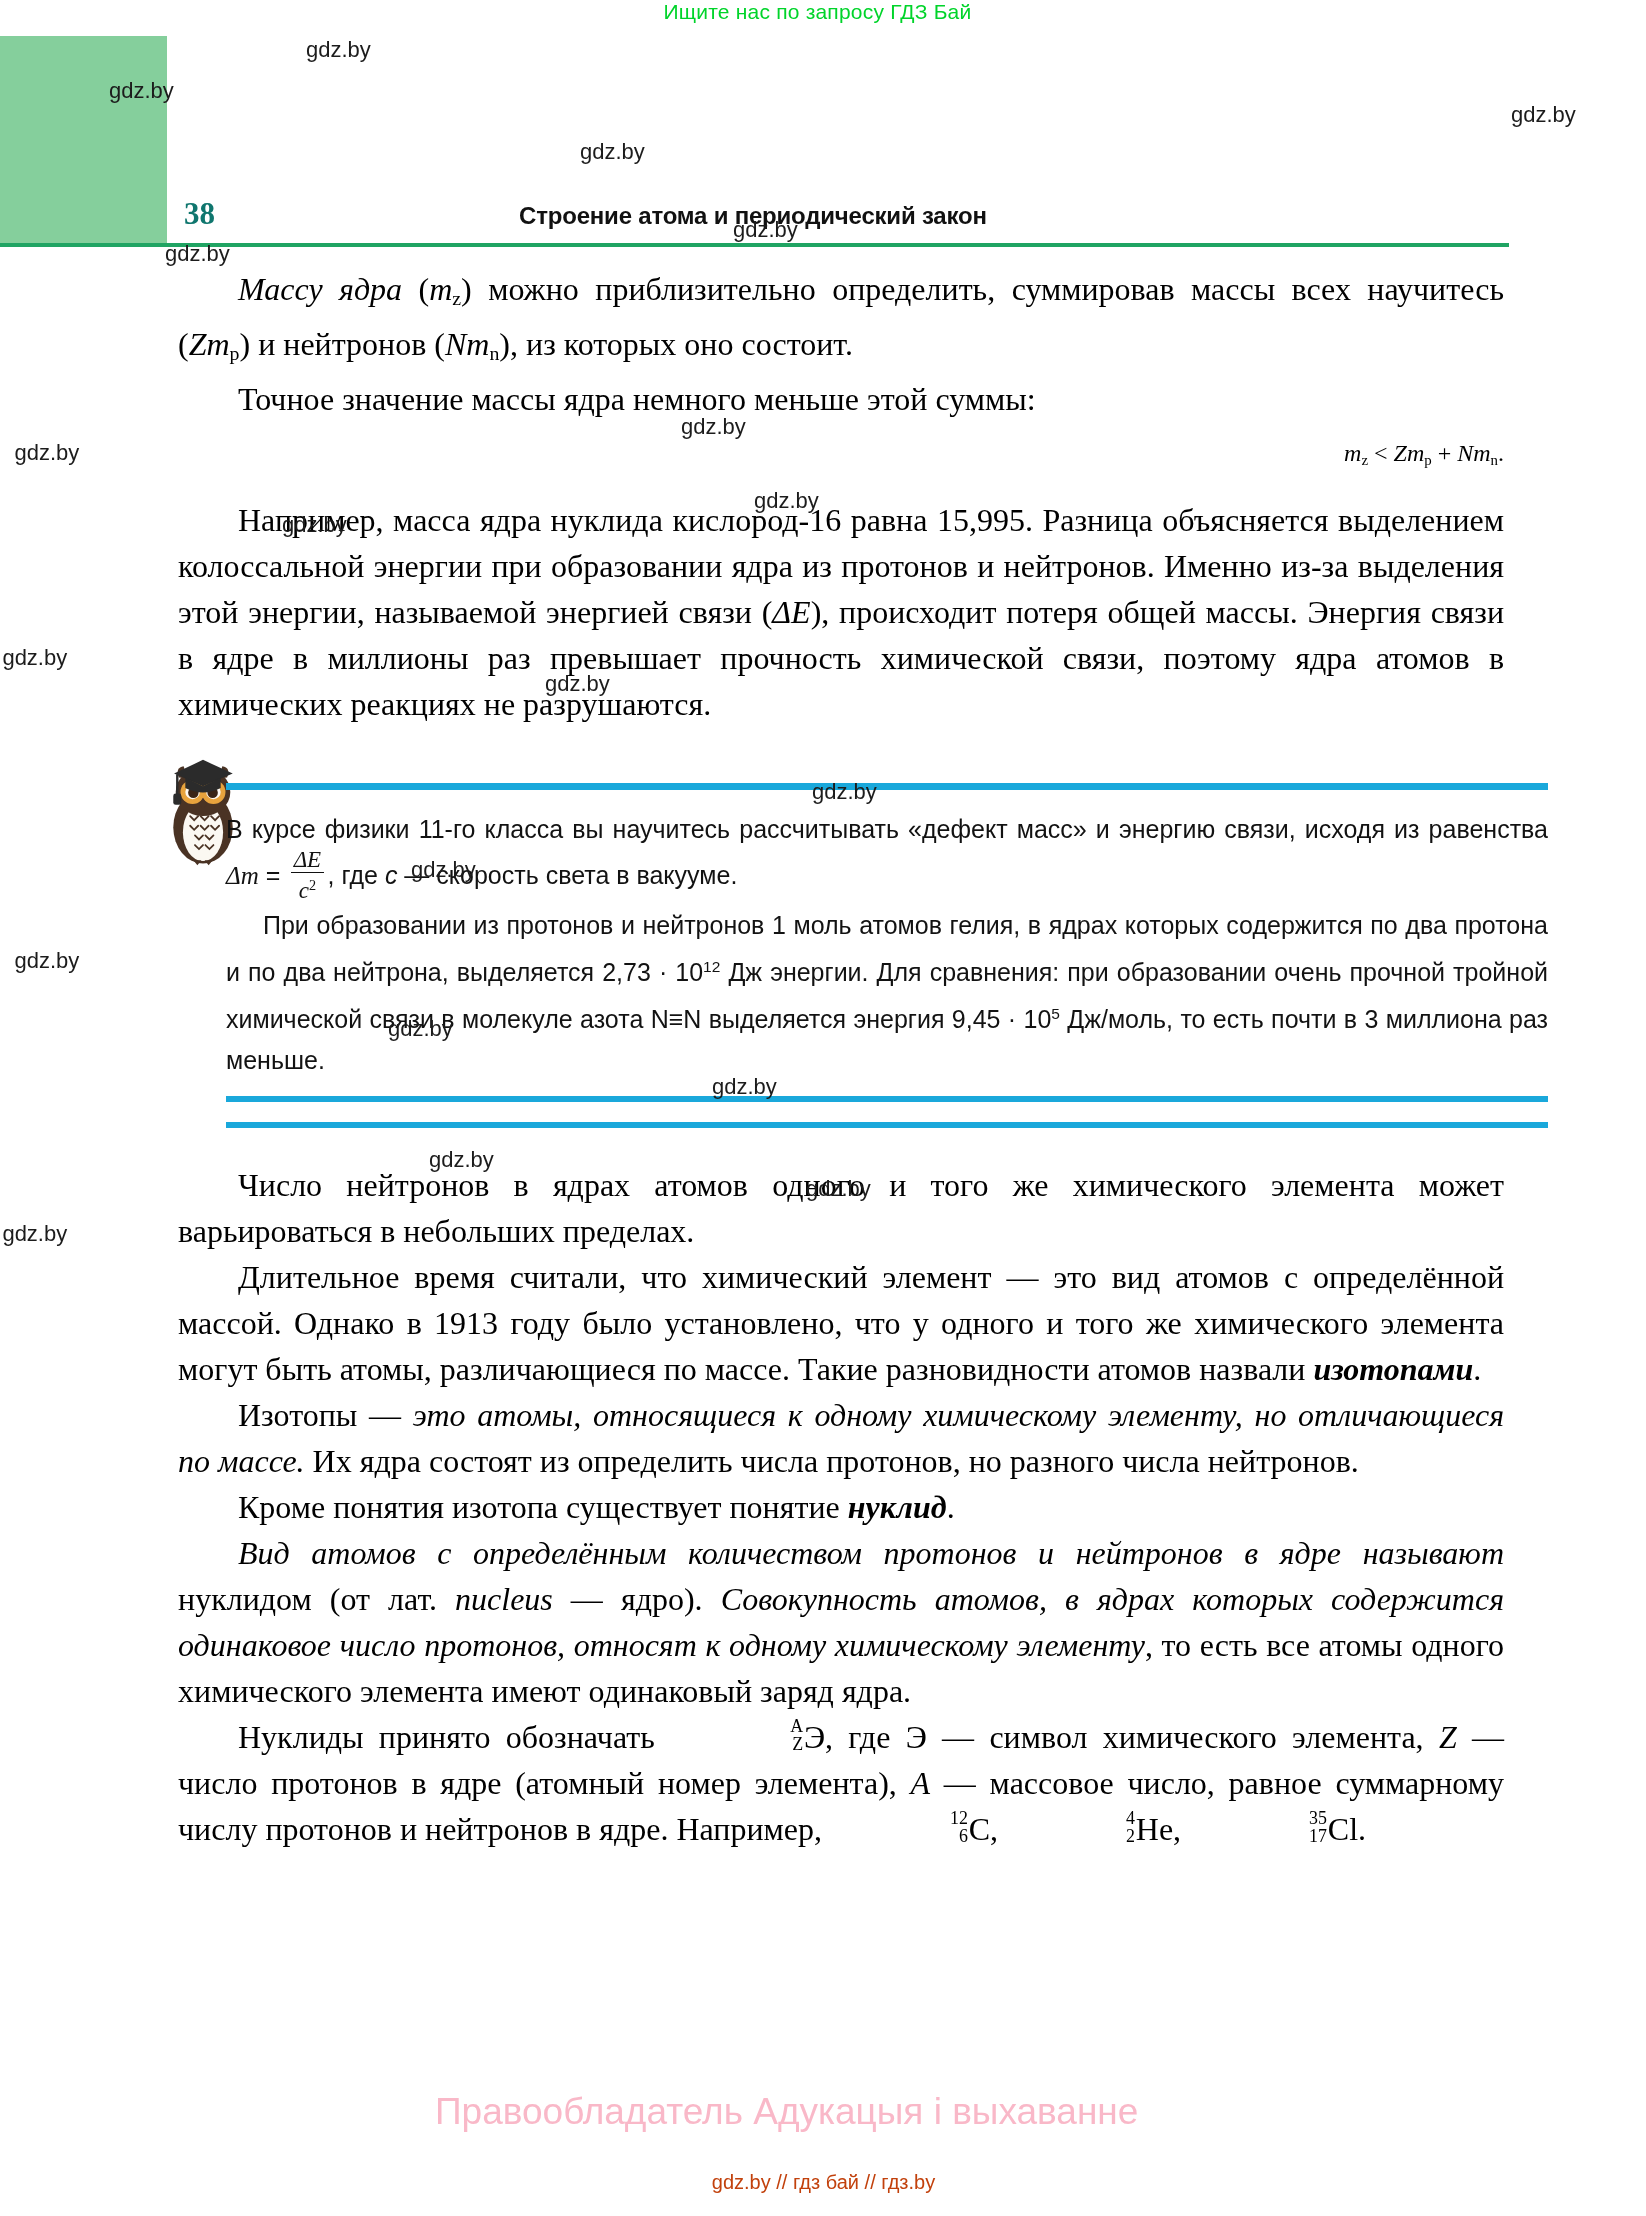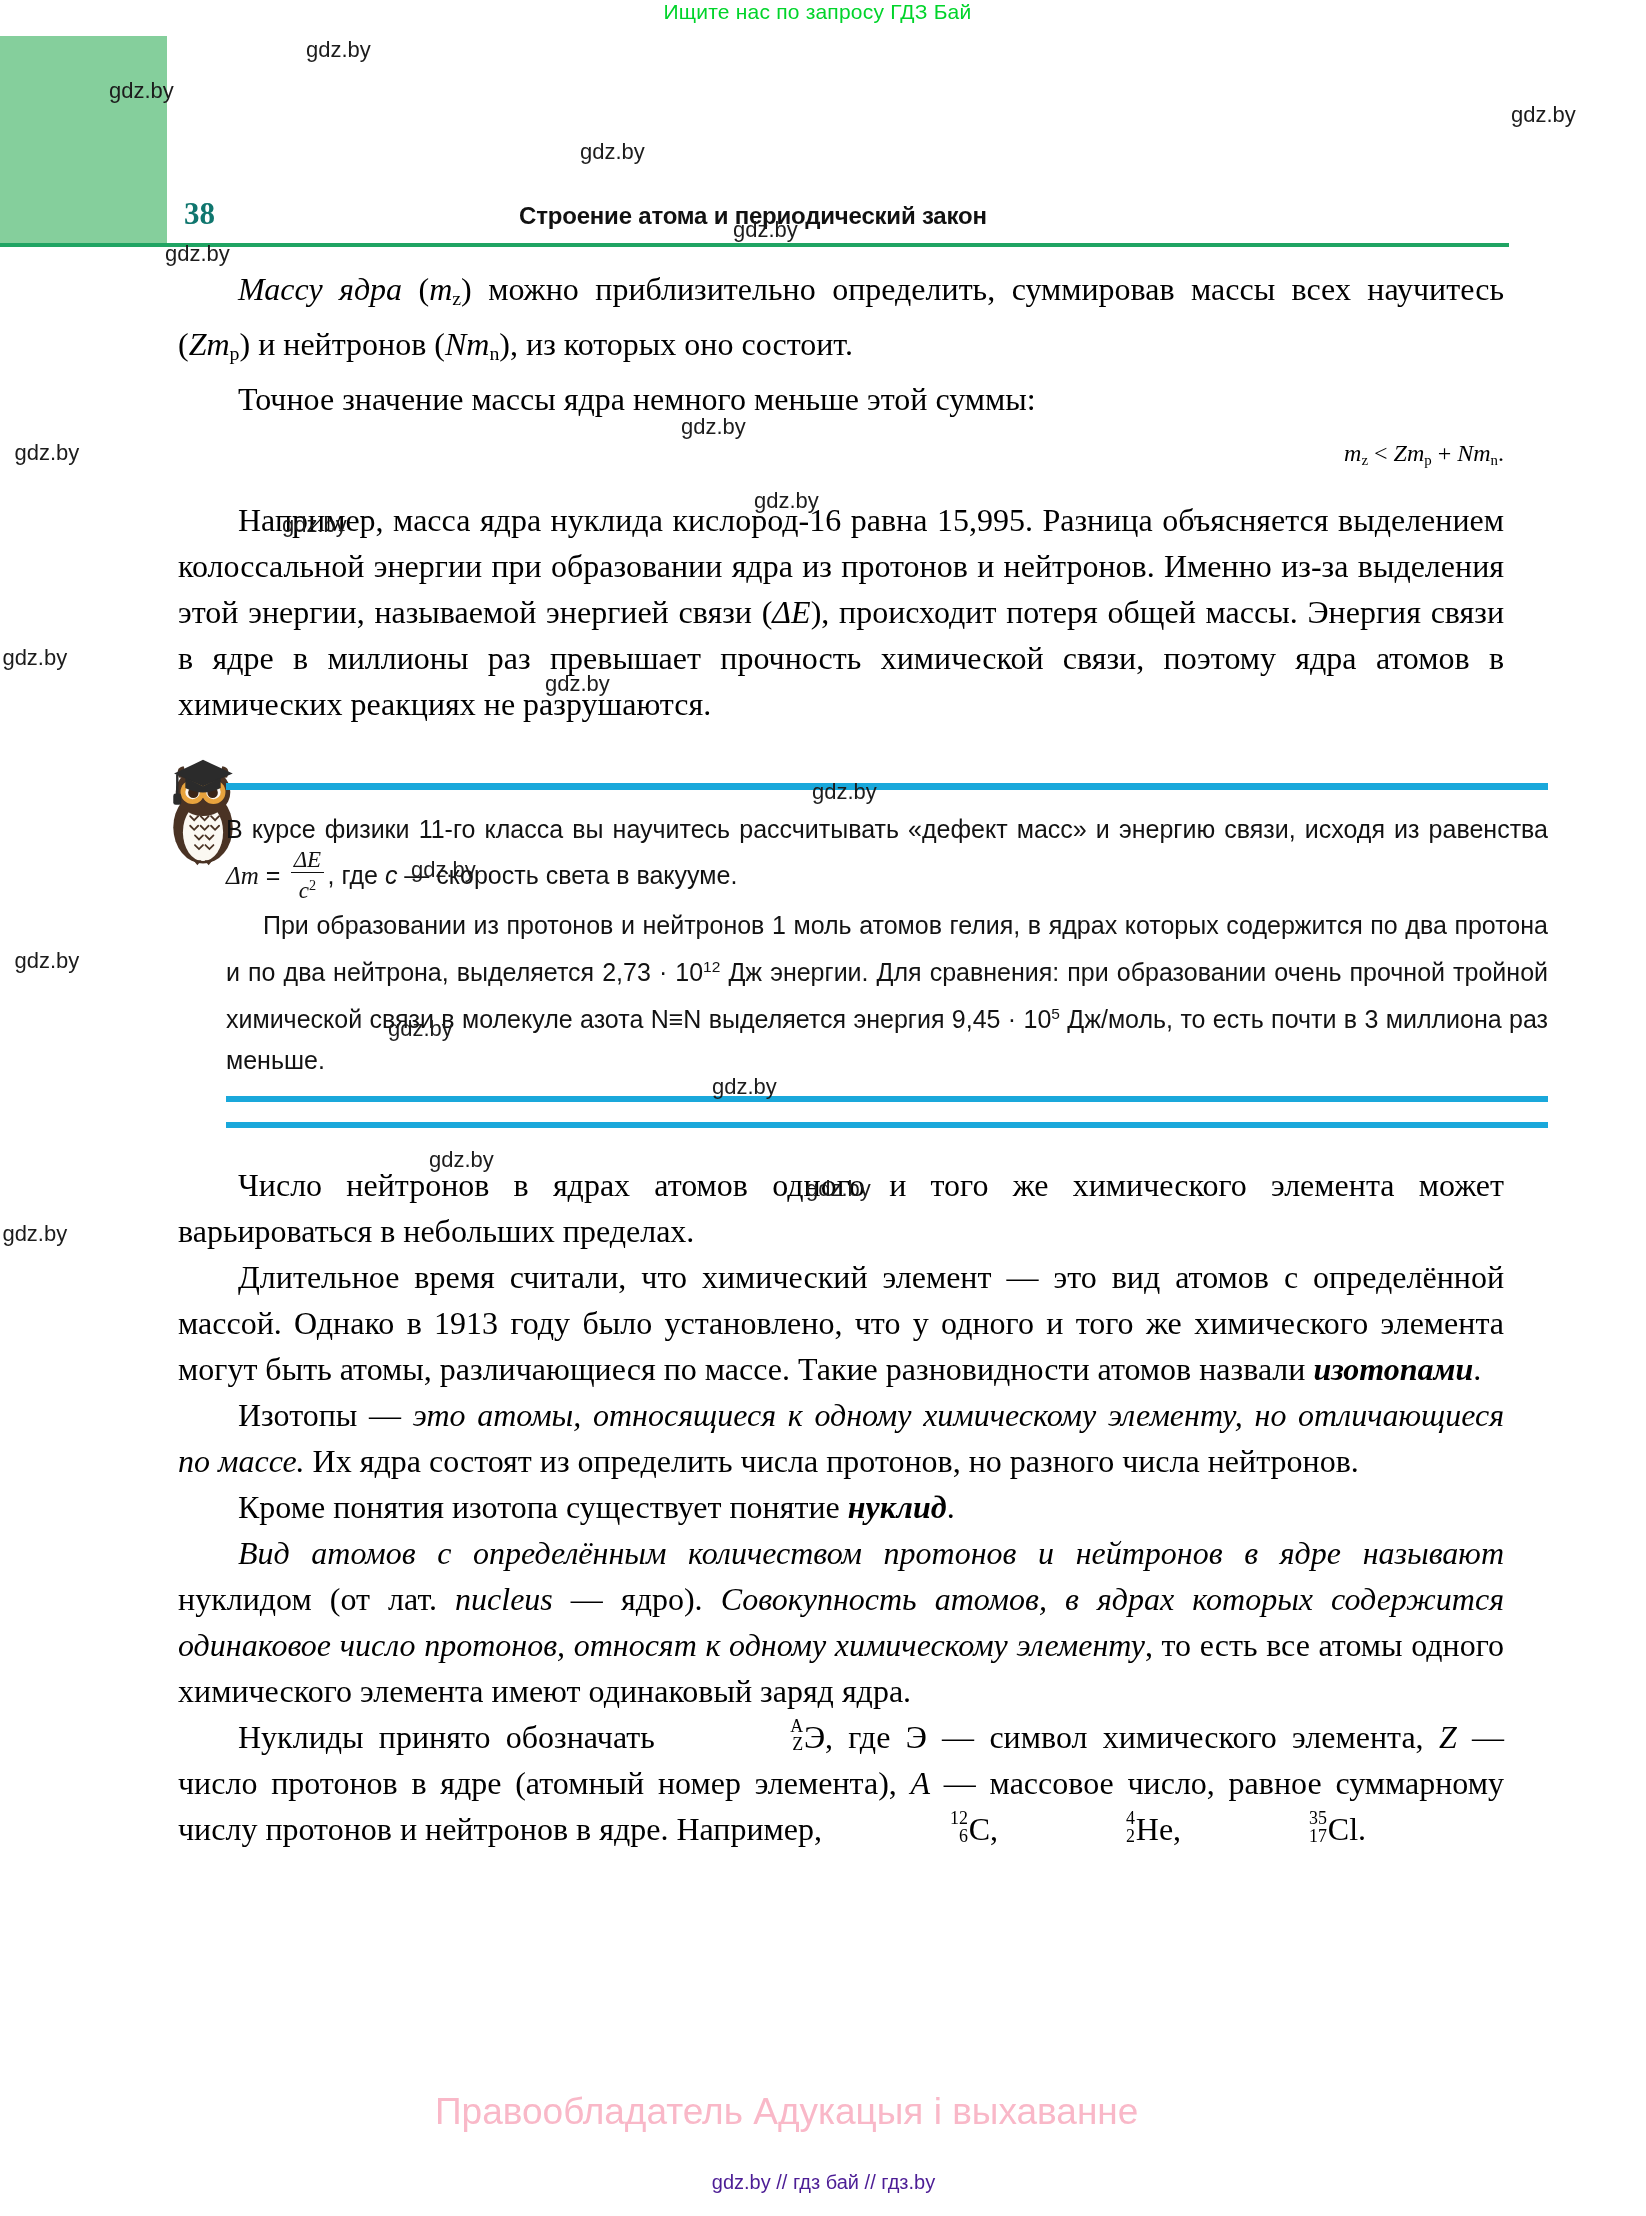--- a/index.html
+++ b/index.html
@@ -213,21 +213,21 @@
     white-space: nowrap;
   }
   .footer-links {
     position: absolute;
     left: 0;
     top: 2171px;
     width: 1647px;
     text-align: center;
     font-family: "Liberation Sans", sans-serif;
     font-size: 20px;
-    color: #4c1d95;
+    color: #c2410c;
     white-space: nowrap;
   }
 </style>
 </head>
 <body>
 
 <div class="promo-banner">Ищите нас по запросу ГДЗ Бай</div>
 
 <div class="green-block"></div>
 <div class="page-number">38</div>

